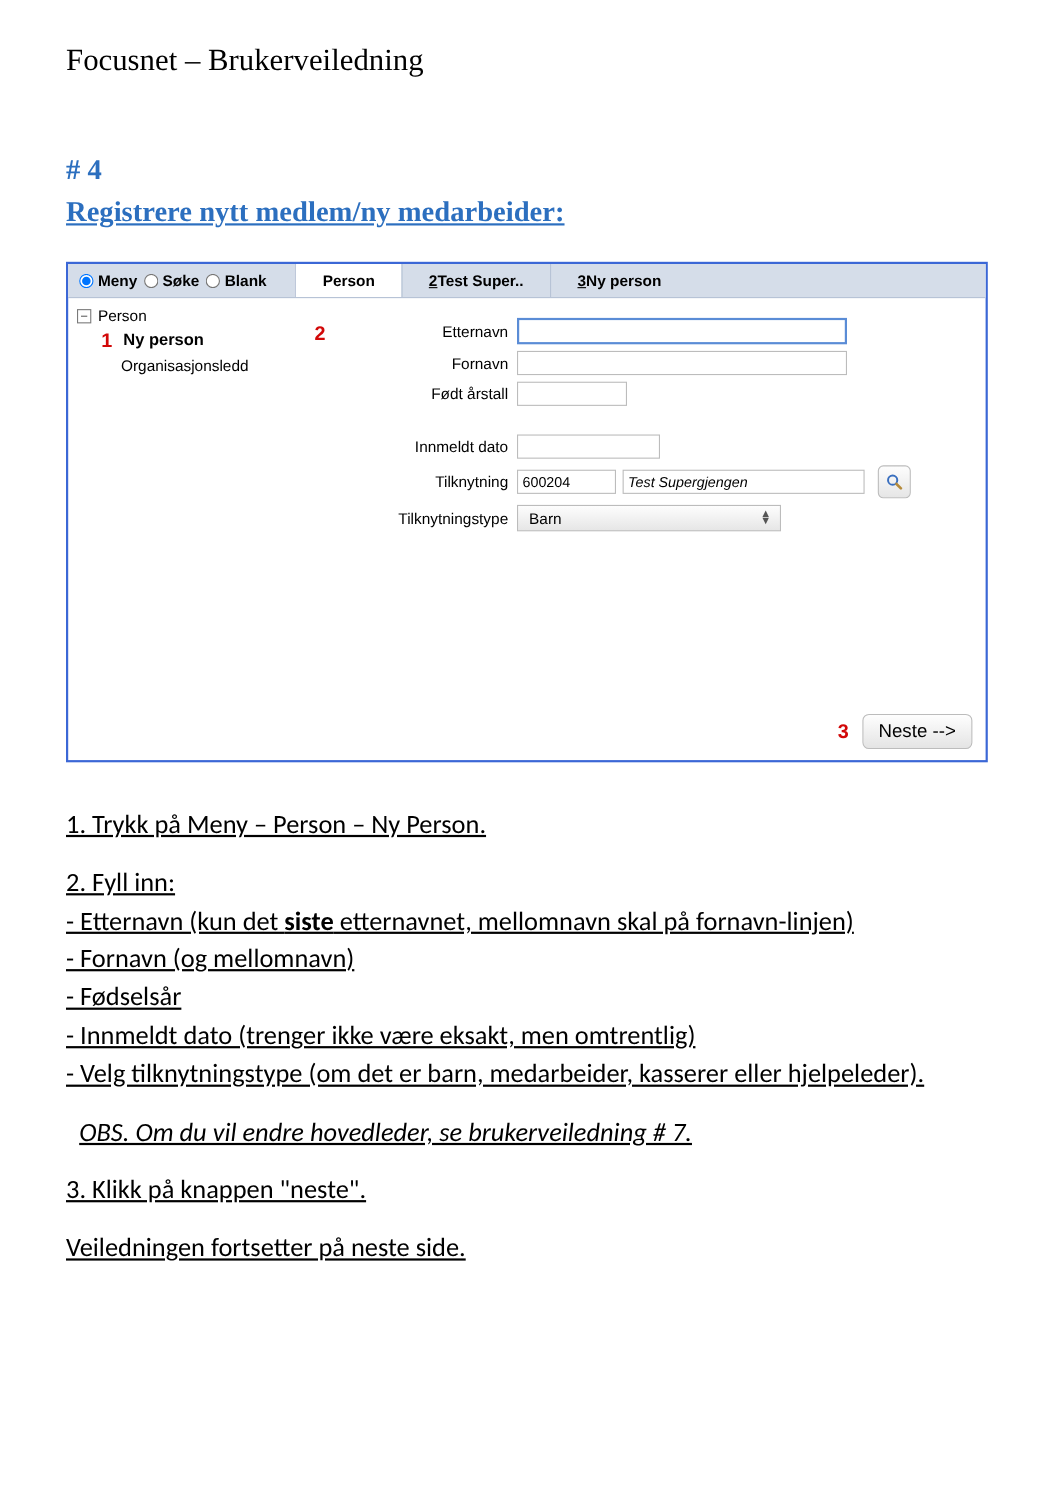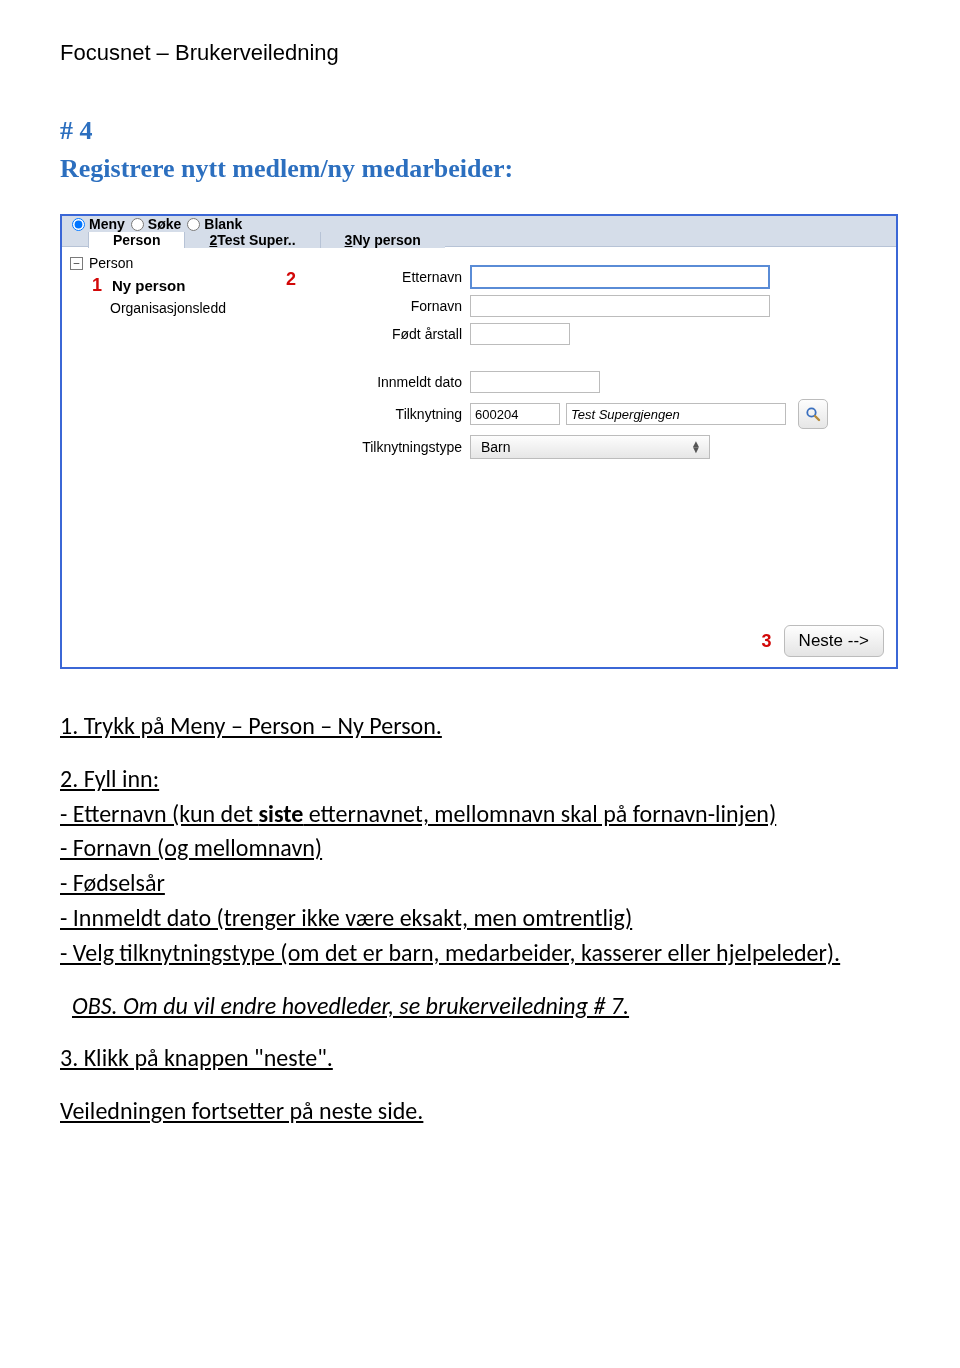--- a/index.html
+++ b/index.html
@@ -7,57 +7,57 @@
     padding: 0;
     background: #fff;
     font-family: Verdana, Geneva, sans-serif;
     color: #000;
     width: 960px;
   }
   .page {
     padding: 40px 60px 60px 60px;
   }
   .page-header {
-    font-size: 22px;
-    font-family: Liberation Sans, sans-serif;
-    margin-bottom: 50px;
+    font-size: 28px;
+    font-family: Liberation Serif, serif;
+    margin-bottom: 68px;
   }
   .step-num {
     font-size: 26px;
     font-weight: bold;
     font-family: Georgia, "Times New Roman", serif;
     color: #2c6fbf;
     margin-bottom: 8px;
   }
   .step-title {
     font-size: 26px;
     font-weight: bold;
     font-family: Georgia, "Times New Roman", serif;
     color: #2c6fbf;
     margin-bottom: 30px;
+    text-decoration: underline;
   }
 
   
   .shot {
     border: 2px solid #3b67d6;
     background: #fff;
     padding: 0;
     margin-bottom: 40px;
     width: 838px;
     box-sizing: border-box;
   }
   .topbar {
     display: flex;
     align-items: stretch;
     background: #d5dde9;
     border-bottom: 1px solid #b7c3d6;
     font-size: 14px;
     font-family: Verdana, sans-serif;
     height: 30px;
-    flex-direction: column;
   }
   .radios {
     display: flex;
     align-items: center;
     padding-left: 6px;
     gap: 2px;
     font-weight: bold;
   }
   .radios label {
     display: inline-flex;

